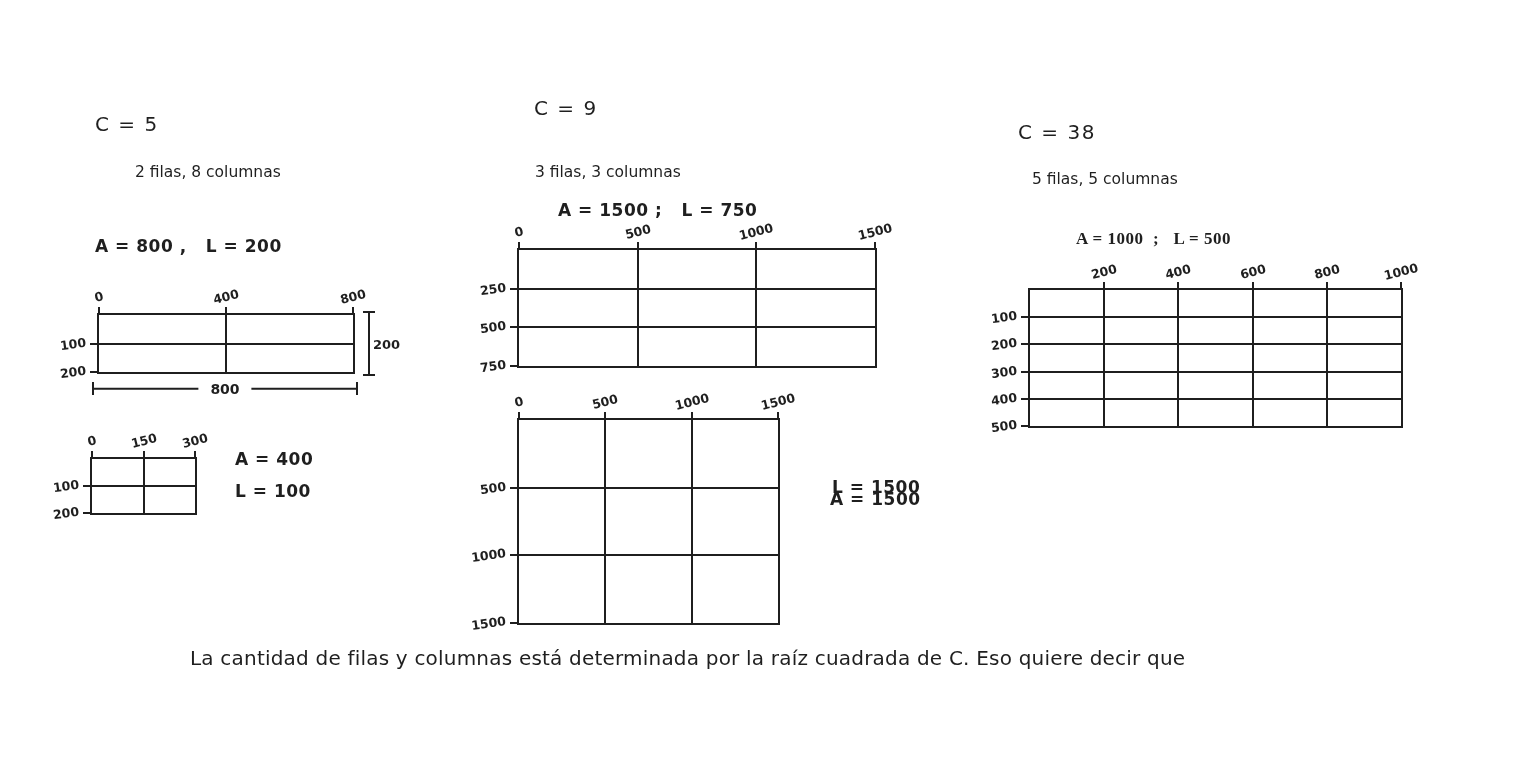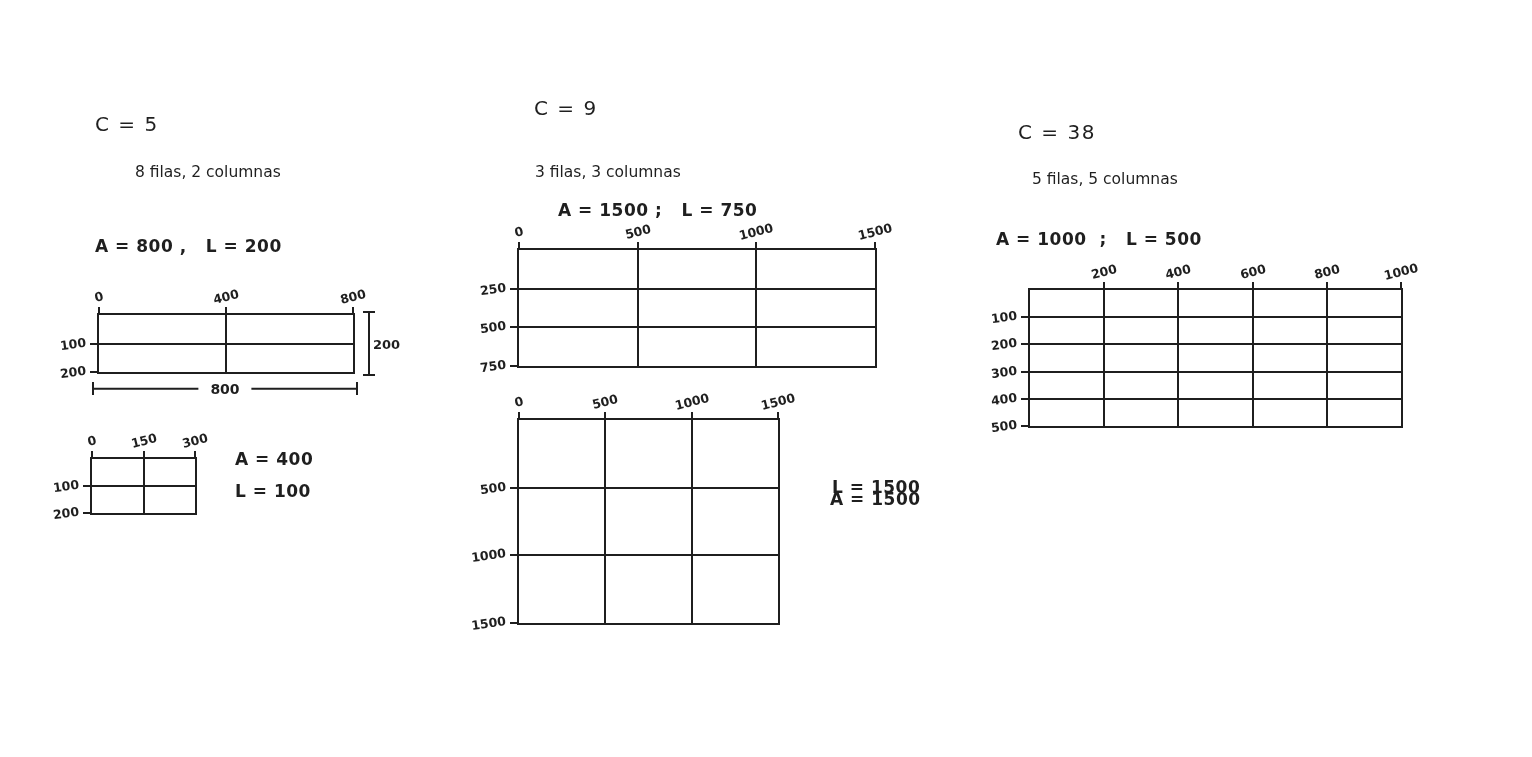--- a/index.html
+++ b/index.html
@@ -28,21 +28,21 @@
   .hbracket .blabel{position:absolute;left:50%;top:50%;transform:translate(-50%,-50%);
                     background:#fff;padding:0 12px;font-size:14px;font-weight:bold;}
 </style>
 </head>
 <body>
 
 <div class="canvas">
 
 
   <div class="heading" style="left:95px;top:112px;">C = 5</div>
-  <div class="sub" style="left:135px;top:163px;">8 filas, 2 columnas</div>
+  <div class="sub" style="left:135px;top:163px;">2 filas, 8 columnas</div>
   <div class="params" style="left:95px;top:236px;">A = 800 ,   L = 200</div>
   <div class="grid" style="left:97px;top:313px;width:258px;height:61px;">
       <div class="vline" style="left: 50%;"></div>
       <div class="hline" style="top: 50%;"></div>
       <span class="xtick" style="left: 0%;">0</span>
       <div class="xmark" style="left: 0%;"></div>
       <span class="xtick" style="left: 50%;">400</span>
       <div class="xmark" style="left: 50%;"></div>
       <span class="xtick" style="left: 100%;">800</span>
       <div class="xmark" style="left: 100%;"></div>
@@ -115,21 +115,21 @@
       <span class="ytick" style="top: 66.6667%;">1000</span>
       <div class="ymark" style="top: 66.6667%;"></div>
       <span class="ytick" style="top: 100%;">1500</span>
       <div class="ymark" style="top: 100%;"></div>
     </div>
   <div class="params" style="left:830px;top:460px;margin-top:29px;">A = 1500</div>
   <div class="params" style="left:832px;top:477px;">L = 1500</div>
 
   <div class="heading" style="left:1018px;top:120px;">C = 38</div>
   <div class="sub" style="left:1032px;top:170px;">5 filas, 5 columnas</div>
-  <div class="params" style="left:996px;top:229px;">A = 1000  ;   L = 500</div>
+  <div class="params" style="left:1076px;top:229px;font-family:Liberation Serif, serif;">A = 1000  ;   L = 500</div>
   <div class="grid" style="left:1028px;top:288px;width:375px;height:140px;">
       <div class="vline" style="left: 20%;"></div>
       <div class="vline" style="left: 40%;"></div>
       <div class="vline" style="left: 60%;"></div>
       <div class="vline" style="left: 80%;"></div>
       <div class="hline" style="top: 20%;"></div>
       <div class="hline" style="top: 40%;"></div>
       <div class="hline" style="top: 60%;"></div>
       <div class="hline" style="top: 80%;"></div>
       <span class="xtick" style="left: 20%;">200</span>
@@ -147,14 +147,15 @@
       <span class="ytick" style="top: 40%;">200</span>
       <div class="ymark" style="top: 40%;"></div>
       <span class="ytick" style="top: 60%;">300</span>
       <div class="ymark" style="top: 60%;"></div>
       <span class="ytick" style="top: 80%;">400</span>
       <div class="ymark" style="top: 80%;"></div>
       <span class="ytick" style="top: 100%;">500</span>
       <div class="ymark" style="top: 100%;"></div>
     </div>
 
+  <div class="footer-line" style="left:190px;top:646px;">La cantidad de filas y columnas está determinada por la raíz cuadrada de C. Eso quiere decir que</div>
 
 </div>
 
 </body></html>

